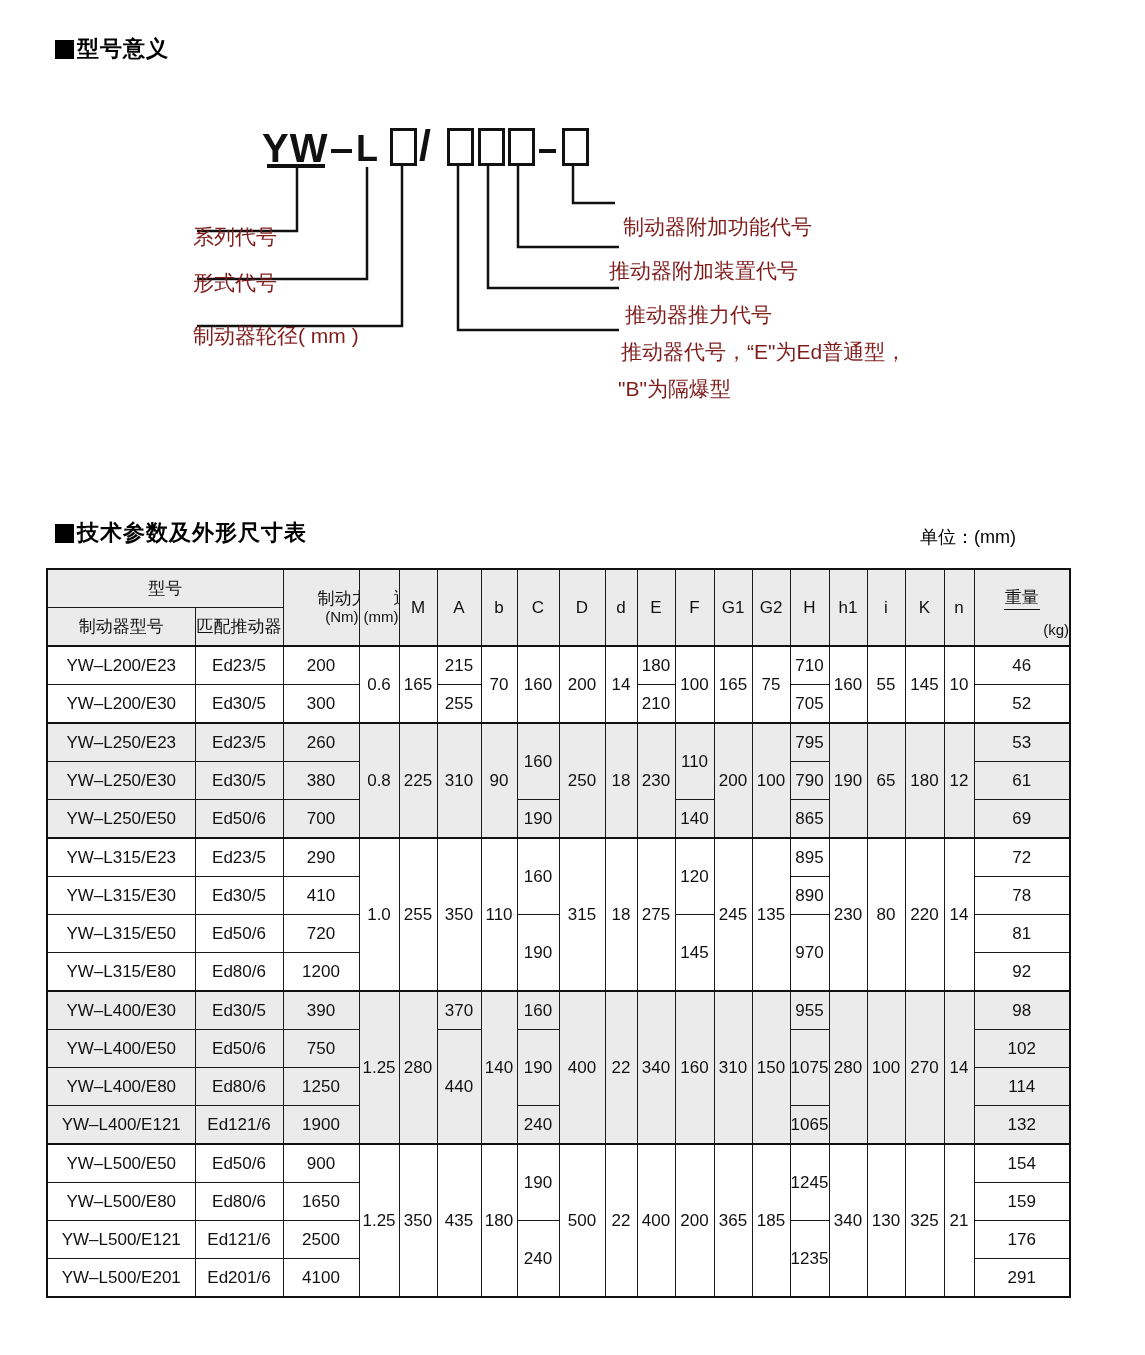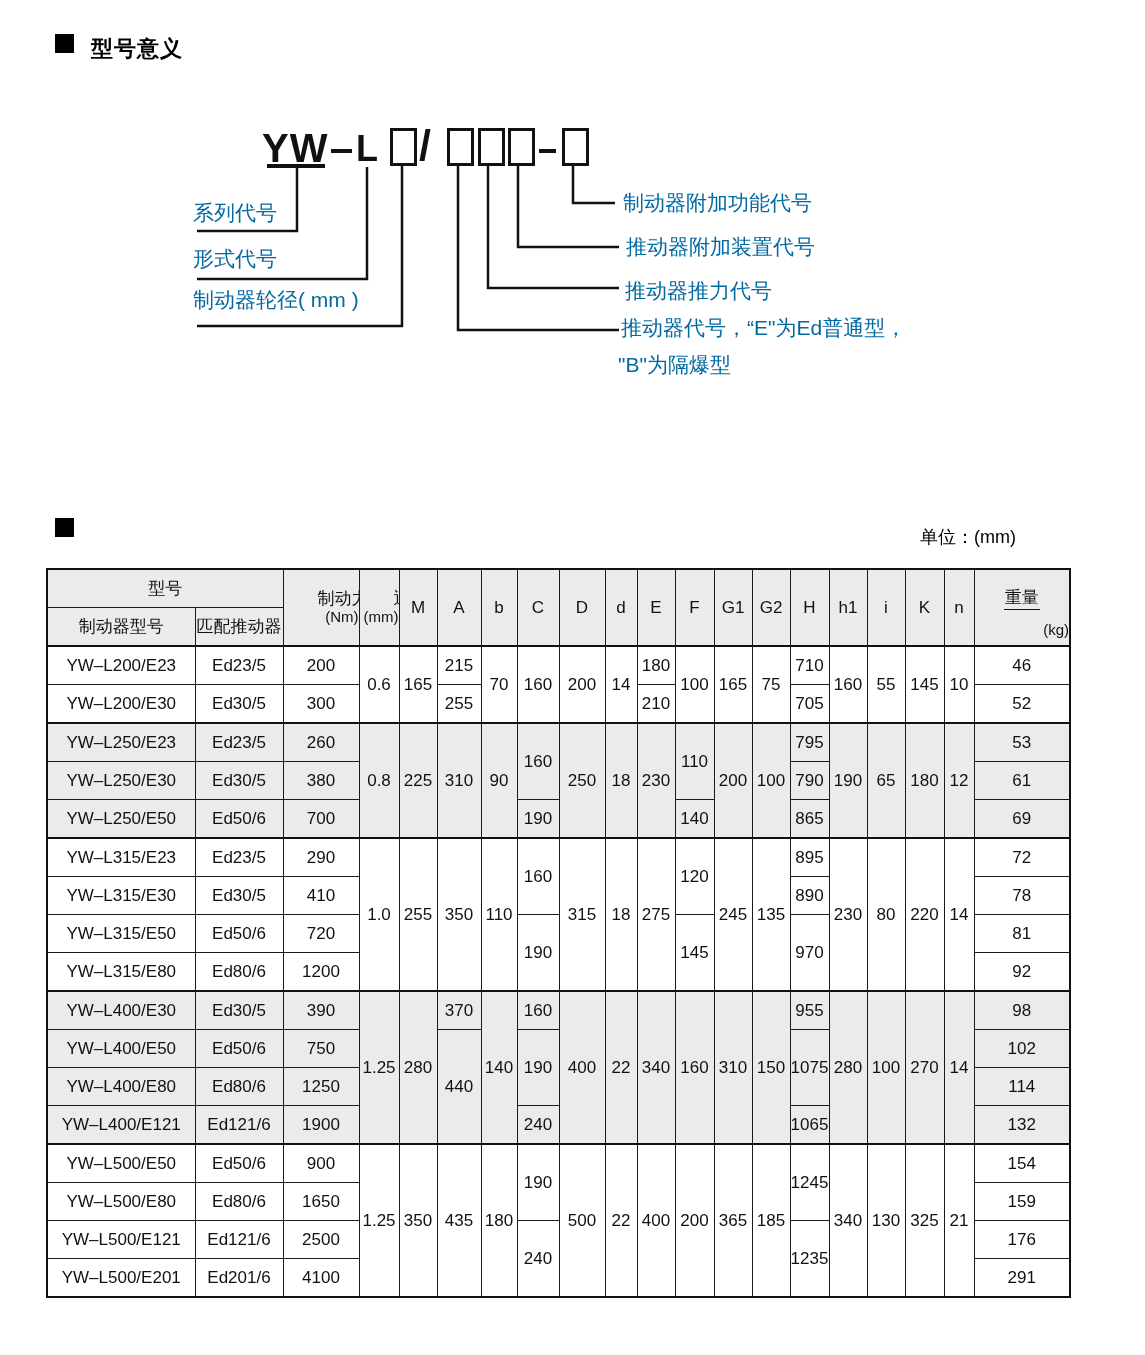--- a/index.html
+++ b/index.html
@@ -2,43 +2,43 @@
 <html><head>
 <meta charset="utf-8">
 <style>
   html,body { margin:0; padding:0; }
   body {
     width:1145px; height:1355px; position:relative;
     background:#ffffff; color:#111;
     font-family:"Liberation Sans","DejaVu Sans",sans-serif;
     overflow:hidden;
   }
-  .sec-title { position:absolute; display:flex; align-items:flex-start; gap:17px;
+  .sec-title { position:absolute; display:flex; align-items:center; gap:3px;
     font-size:22px; font-weight:bold; color:#000; letter-spacing:1px; }
   .sq { width:19px; height:19px; background:#000; flex:0 0 auto; }
   #sec1 { left:55px; top:34px; }
   #sec2 { left:55px; top:518px; }
   .unit-note { position:absolute; left:920px; top:525px; font-size:18px; color:#000;text-align:center; }
 
   
   #diagram { position:absolute; left:0; top:0; width:908px; height:440px; }
   .mtext { position:absolute; font-weight:bold; color:#111; line-height:1; }
   #yw { left:262px; top:128px; font-size:40px; letter-spacing:1px; }
   #ltr { left:356px; top:131px; font-size:36px; }
   #slash { left:419px; top:124px; font-size:43px; font-weight:bold; }
   .bar { position:absolute; background:#111; height:4px; }
   #yw-underline { left:267px; top:164px; width:58px; }
   #dash1 { left:331px; top:149px; width:21px; }
   #dash2 { left:539px; top:149px; width:17px; }
   .mbox { position:absolute; top:128px; width:21px; height:32px; border:3px solid #111; background:#fff; }
   #box1 { left:390px; } #box2 { left:447px; } #box3 { left:478px; }
   #box4 { left:508px; } #box5 { left:562px; }
-  .dlabel { position:absolute; font-size:21px; color:#0369a1; white-space:nowrap; }
-  #dl0 { left:193px; top:199px; } #dl1 { left:193px; top:245px; } #dl2 { left:193px; top:286px; }
-  #dr0 { left:623px; top:189px; } #dr1 { left:626px; top:233px;font-family:Liberation Mono, monospace; } #dr2 { left:625px; top:277px; }
+  .dlabel { position:absolute; font-size:21px; color:#7f1d1d; white-space:nowrap;margin-top:24px; }
+  #dl0 { left:193px; top:199px; } #dl1 { left:193px; top:245px; } #dl2 { left:193px; top:298px; }
+  #dr0 { left:623px; top:189px; } #dr1 { left:609px; top:233px;font-family:Liberation Mono, monospace; } #dr2 { left:625px; top:277px; }
   #dr3 { left:621px; top:314px; } #dr4 { left:618px; top:351px; }
   #diagram-lines { position:absolute; left:0; top:0; }
 
   
   #spec-table-wrap { position:absolute; left:46px; top:568px; }
   table { border-collapse:collapse; table-layout:fixed; width:1023px; border:2.5px solid #111; }
   th, td { border:1.5px solid #1a1a1a; text-align:center; vertical-align:middle;
     padding:0; height:37px; font-size:17px; font-weight:normal; color:#111;
     overflow:hidden; white-space:nowrap; }
   thead th { background:#ebebeb; }
@@ -87,20 +87,21 @@
   <div class="dlabel" id="dl2">制动器轮径( mm )</div>
   <div class="dlabel" id="dr0">制动器附加功能代号</div>
   <div class="dlabel" id="dr1">推动器附加装置代号</div>
   <div class="dlabel" id="dr2">推动器推力代号</div>
   <div class="dlabel" id="dr3">推动器代号，“E"为Ed普通型，</div>
   <div class="dlabel" id="dr4">"B"为隔爆型</div>
 </div>
 
 <div class="sec-title" id="sec2">
   <span class="sq"></span>
+  <span>技术参数及外形尺寸表</span>
 </div>
 <div class="unit-note">单位：(mm)</div>
 
 <div id="spec-table-wrap">
   <table>
     <colgroup>
       <col style="width:148px">
         <col style="width:88px">
         <col style="width:76px">
         <col style="width:40px">

